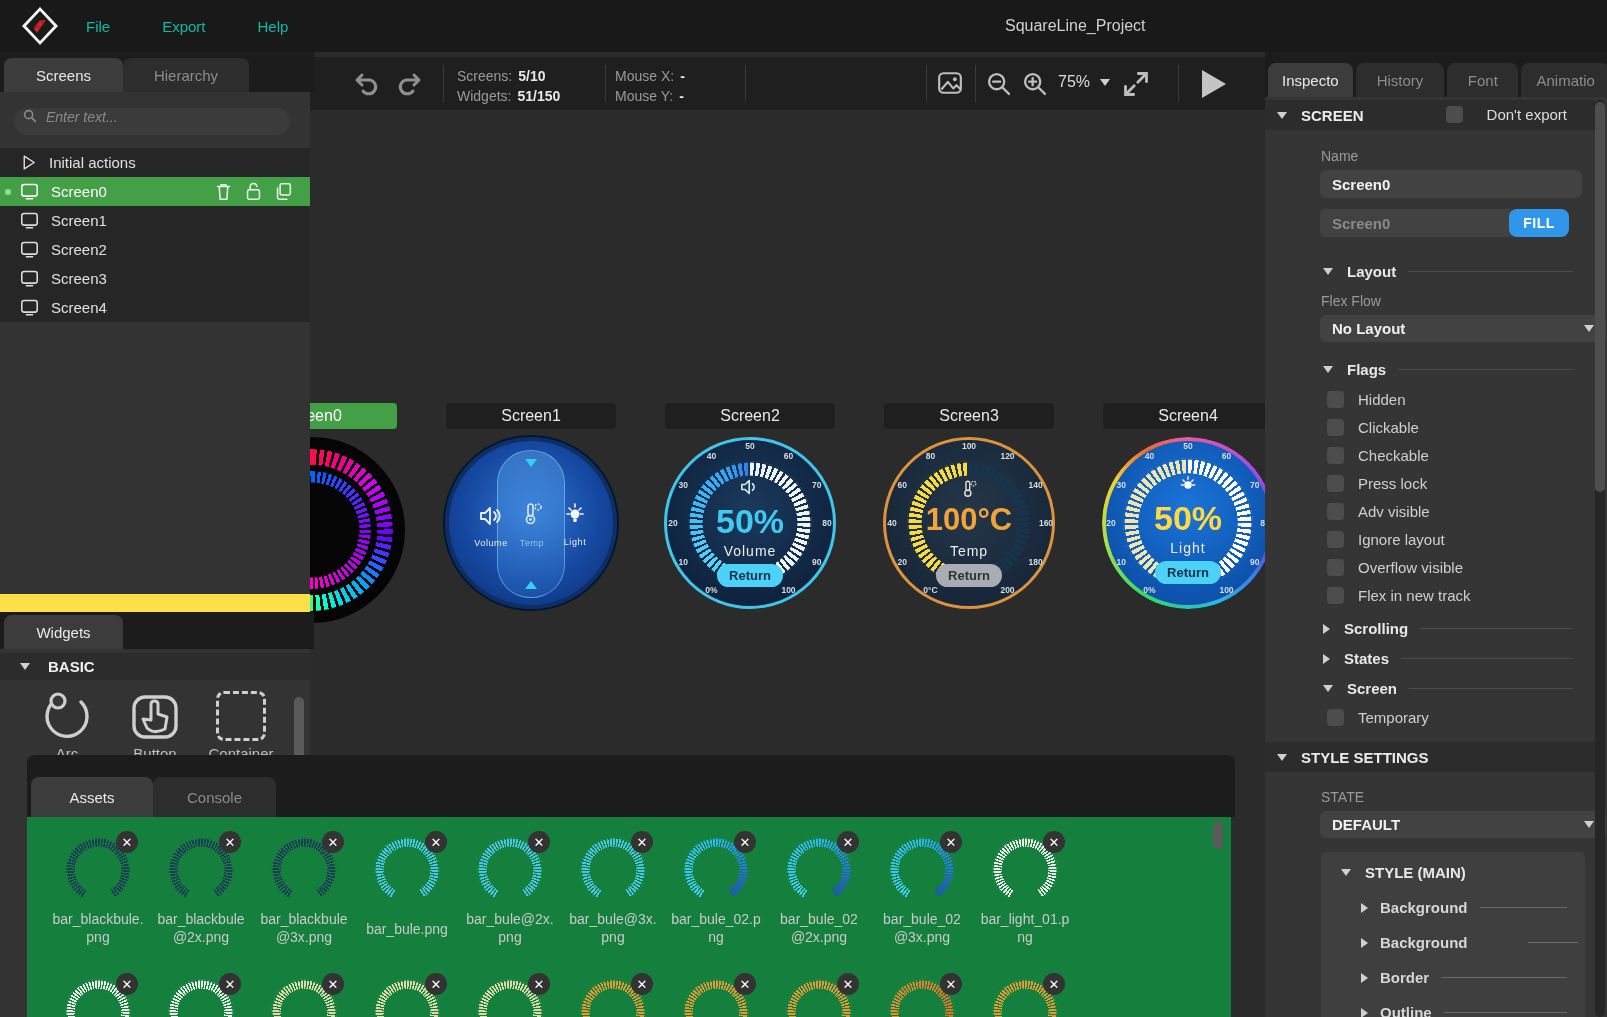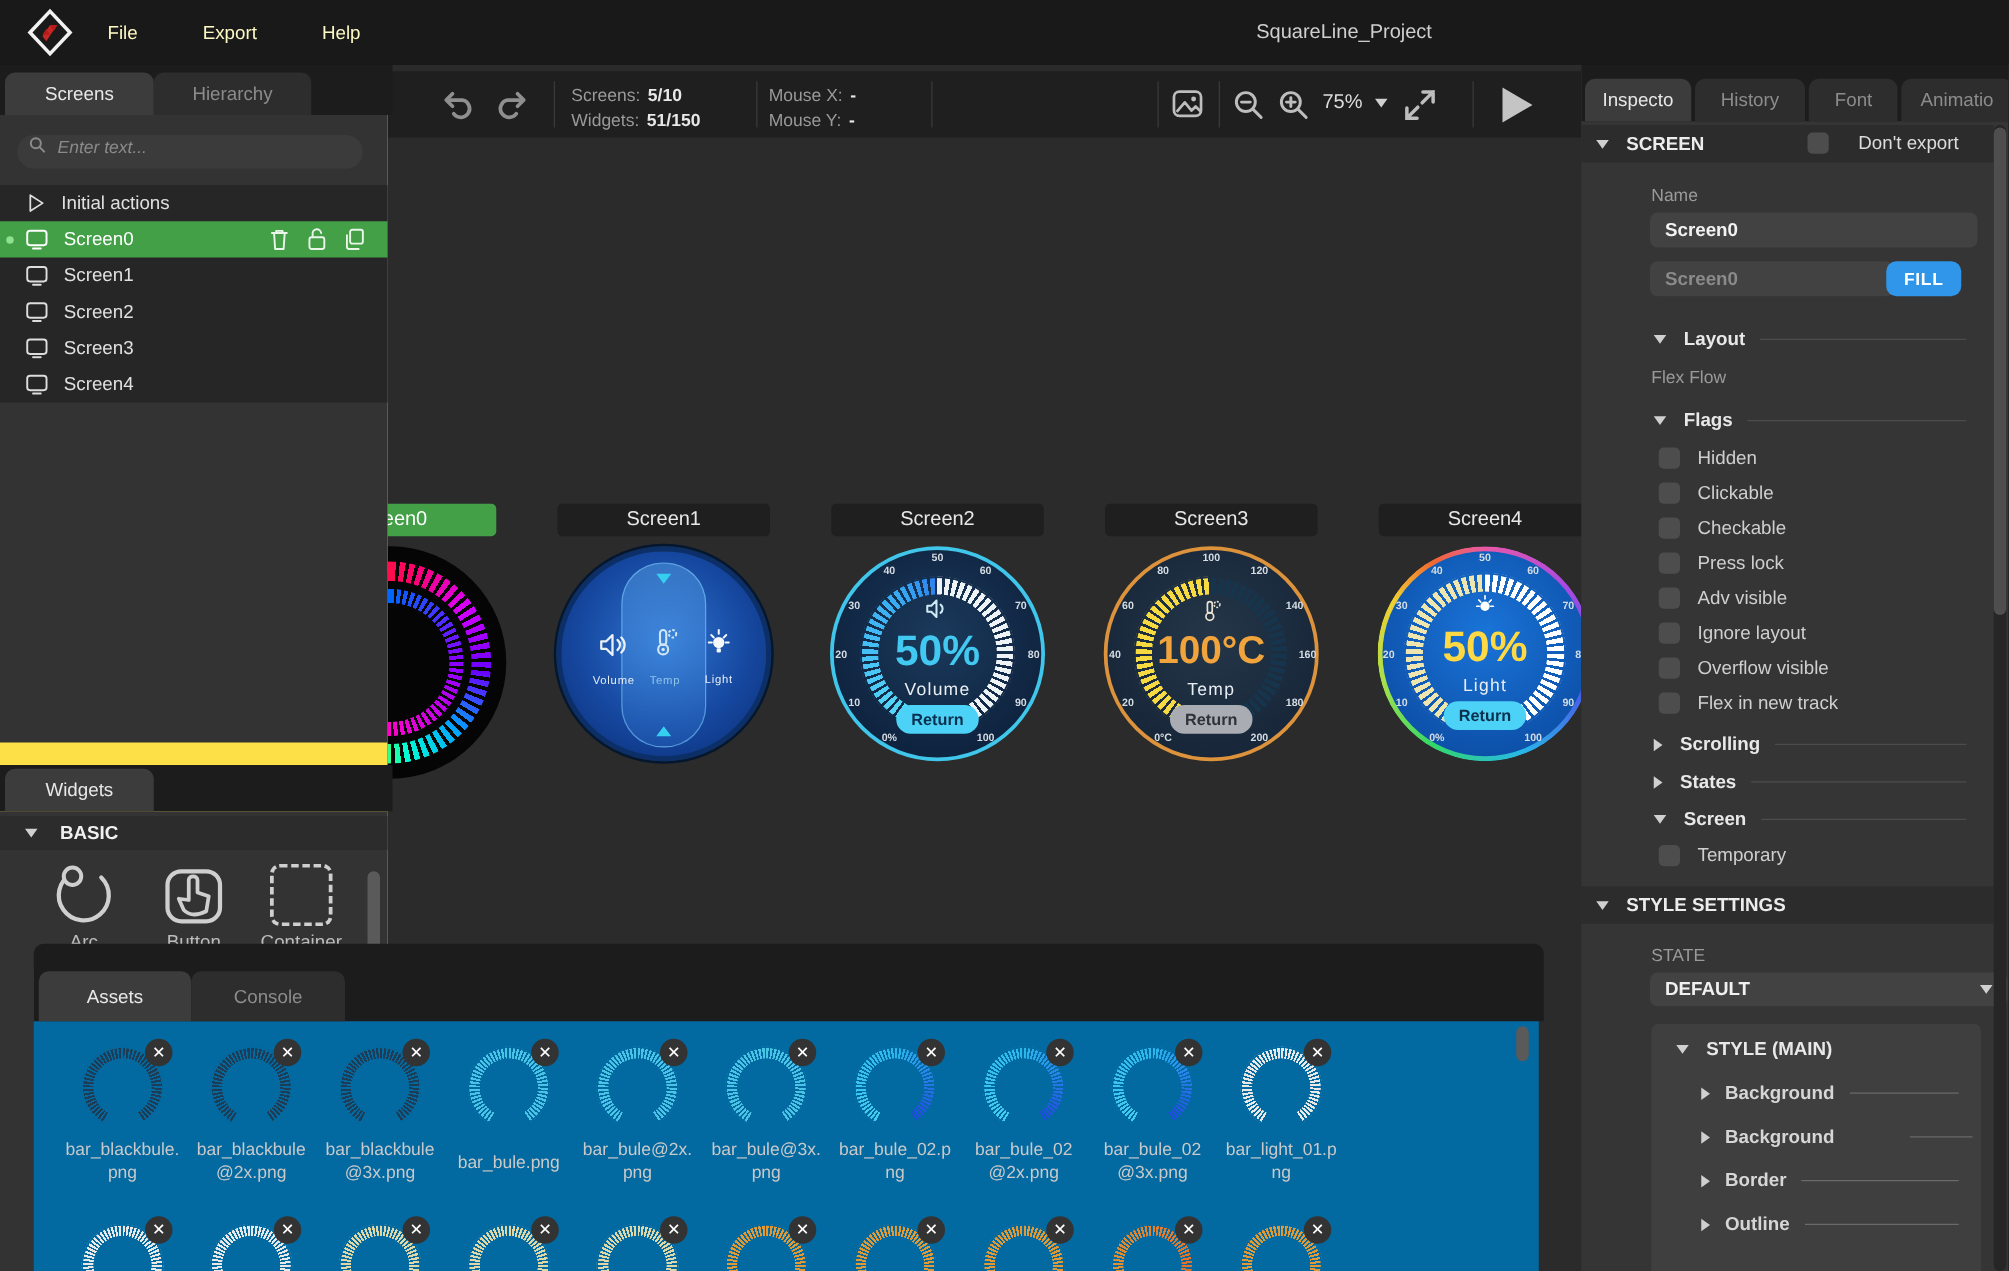--- a/index.html
+++ b/index.html
@@ -2,21 +2,21 @@
 <html><head>
 <meta charset="utf-8">
 <style>
   html,body{margin:0;padding:0;background:#111;}
   #app{position:relative;width:1607px;height:1017px;overflow:hidden;
        font-family:"Liberation Sans","DejaVu Sans",sans-serif;
        background:#2b2b2b;-webkit-font-smoothing:antialiased;}
   
   .menubar{position:absolute;left:0;top:0;width:1607px;height:52px;background:#191919;z-index:50;display:flex;align-items:center;}
   .logo{width:40px;height:40px;margin-left:20px;position:relative;}
-  .menu-item{color:#fef9c3;font-size:15px;padding:0 26px;cursor:default;}
+  .menu-item{color:#14b8a6;font-size:15px;padding:0 26px;cursor:default;}
   .menu-item:first-of-type{margin-left:24px;}
   .win-title{position:absolute;left:1005px;top:17px;color:#cfcfcf;font-size:16px;}
   
   .tabstrip{position:absolute;background:#1c1c1c;display:flex;align-items:flex-end;}
   .tab{height:34px;display:flex;align-items:center;justify-content:center;
        border-radius:8px 8px 0 0;font-size:15px;color:#8c8c8c;background:#2d2d2d;cursor:pointer;}
   .tab.active{background:#3c3c3c;color:#e8e8e8;}
   
   .left-col{position:absolute;left:0;top:52px;width:310px;bottom:0;background:#fde047;z-index:20;}
   .lp-tabs{left:0;top:0;width:310px;height:40px;padding-left:4px;}
@@ -87,21 +87,21 @@
   
   .g0{left:-8px;width:186px;height:186px;background:#050505;border-radius:50%;}
   .ring0{position:absolute;border-radius:50%;
     -webkit-mask:radial-gradient(closest-side,transparent 80%,#000 81%),repeating-conic-gradient(#000 0 3.4deg,transparent 3.4deg 5.6deg);
     -webkit-mask-composite:source-in;
     mask:radial-gradient(closest-side,transparent 80%,#000 81%),repeating-conic-gradient(#000 0 3.4deg,transparent 3.4deg 5.6deg);
     mask-composite:intersect;}
   .r0a{inset:12px;background:conic-gradient(from 200deg,#8aff00,#ffe800 45deg,#ff9100 85deg,#ff2d00 125deg,#ff006e 175deg,#d400ff 215deg,#6a00ff 255deg,#00a2ff 295deg,#00ffd5 330deg,#8aff00 360deg);}
   .r0b{inset:34px;background:conic-gradient(from 0deg,#0066ff,#8800ff 90deg,#ff00cc 180deg,#ff0066 230deg,#00ff88 300deg,#0066ff 360deg);}
   
-  .assets{position:absolute;left:27px;top:773px;width:1204px;bottom:0;background:#0369a1;z-index:30;}
+  .assets{position:absolute;left:27px;top:773px;width:1204px;bottom:0;background:#15803d;z-index:30;}
   .as-tabs{left:0;top:-18px;width:1204px;height:62px;padding-left:4px;border-radius:8px 8px 0 0;}
   .as-body{position:absolute;left:0;top:44px;width:1204px;bottom:0;}
   .athumb{position:absolute;width:104px;text-align:center;}
   .a-ring{width:66px;height:66px;margin:0 auto;border-radius:50%;
     -webkit-mask:radial-gradient(closest-side,transparent 70%,#000 71% 95%,transparent 96%),repeating-conic-gradient(#000 0 3.5deg,transparent 3.5deg 6deg);
     -webkit-mask-composite:source-in;
     mask:radial-gradient(closest-side,transparent 70%,#000 71% 95%,transparent 96%),repeating-conic-gradient(#000 0 3.5deg,transparent 3.5deg 6deg);
     mask-composite:intersect;}
   .c-dark{background:conic-gradient(from 210deg,#1d3c55 0 300deg,transparent 300deg 360deg);}
   .c-cyan{background:conic-gradient(from 210deg,#4ac4e6 0 300deg,transparent 300deg 360deg);}
@@ -598,20 +598,24 @@
       <div style="position:relative;margin-top:11px;">
         <input class="inputbox short" placeholder="Screen0" style="">
         <div class="fillbtn" style="top:0">FILL</div>
       </div>
       <div class="sechdr" style="margin-top:26px">
         <span class="tri"></span>
         <span>Layout</span>
         <span class="line"></span>
       </div>
       <div class="fieldlabel" style="margin-top:13px">Flex Flow</div>
+      <div class="dropdown">
+        <span>No Layout</span>
+        <span class="tri"></span>
+      </div>
       <div class="sechdr" style="margin-top:19px;margin-bottom:13px">
         <span class="tri"></span>
         <span>Flags</span>
         <span class="line"></span>
       </div>
       <div class="flagrow">
           <span class="chk"></span>
           <span>Hidden</span>
         </div>
       <div class="flagrow">

